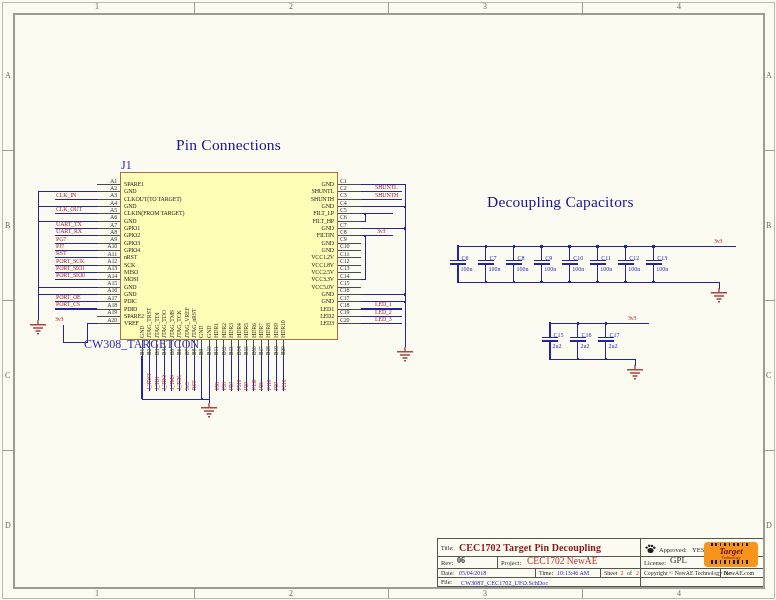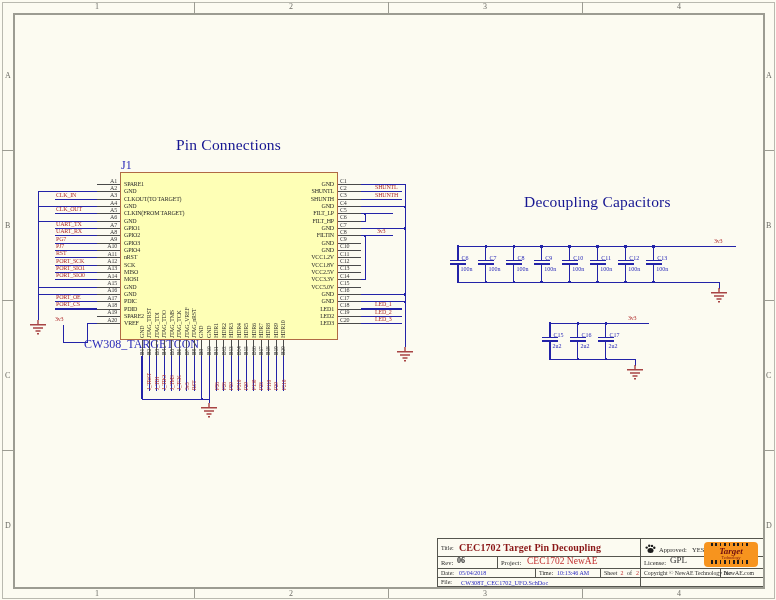--- a/index.html
+++ b/index.html
@@ -125,21 +125,21 @@
     </div>
   <div>
 
   <span class="abs zone-label zr" style="--i: 0;">A</span>
       <span class="abs zone-label zr" style="--i: 1;">B</span>
       <span class="abs zone-label zr" style="--i: 2;">C</span>
       <span class="abs zone-label zr" style="--i: 3;">D</span>
     </div>
 
   <div class="abs heading" style="left:176px;top:137px;">Pin Connections</div>
-  <div class="abs heading" style="left:524px;top:194px;">Decoupling Capacitors</div>
+  <div class="abs heading" style="left:487px;top:194px;">Decoupling Capacitors</div>
 
   <div class="abs ic-body"></div>
   <div class="abs designator" style="left:121px;top:162px;">J1</div>
   <div class="abs designator" style="left:84px;top:341px;">CW308_TARGETCON</div>
 
   <div>
 
   <div class="lpin plain" style="--i: 0;">
 
       <span class="stub stubline"></span>

